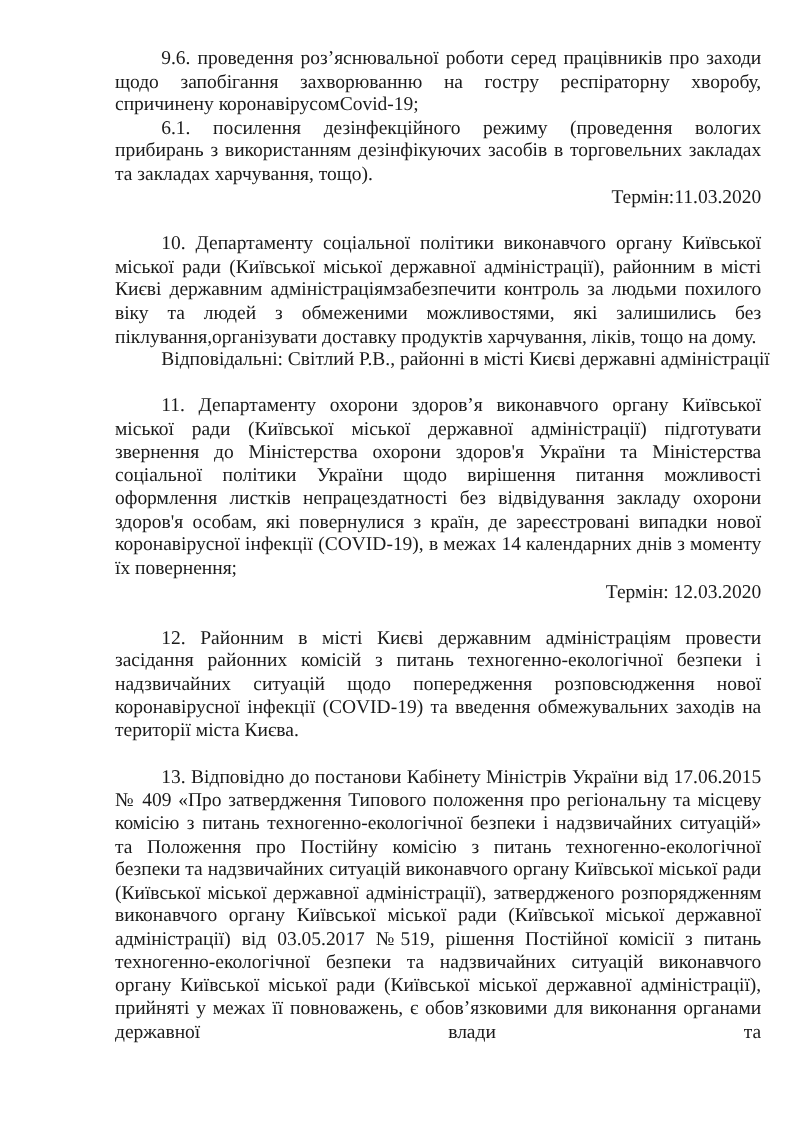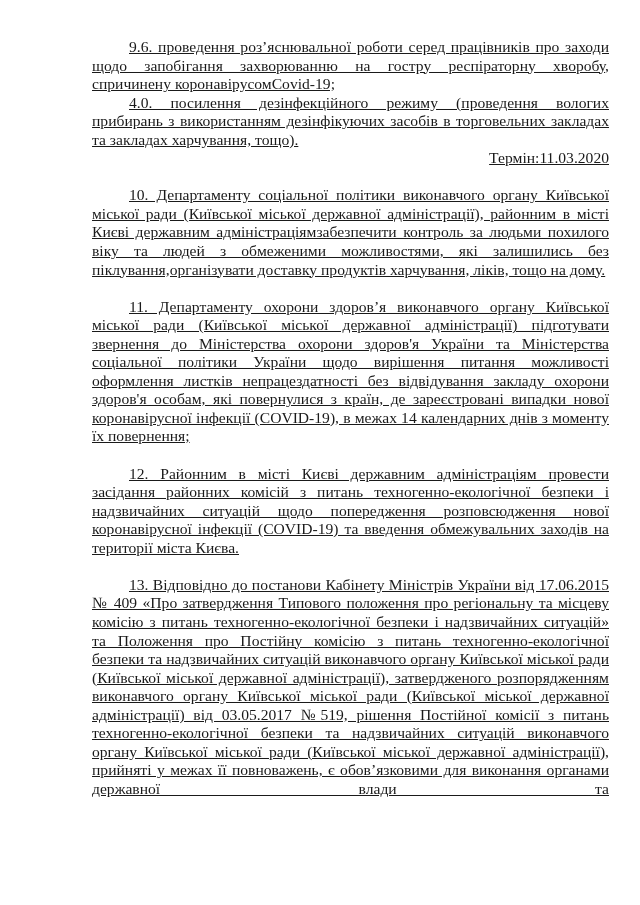--- a/index.html
+++ b/index.html
@@ -39,44 +39,45 @@
     height: 18.55px;
   }
   .line {
     margin: 0;
     padding-left: 37px;
     text-align: right;
     white-space: nowrap;
   }
   .section {
     margin: 0;
-    text-decoration: underline;
   }
 </style>
 </head>
 <body>
 
 <div class="page">
 
   <div class="section">
     <p class="p last-left">9.6. проведення роз’яснювальної роботи серед працівників про заходи щодо запобігання захворюванню на гостру респіраторну хворобу, спричинену коронавірусомCovid-19;</p>
-    <p class="p last-left">4.0. посилення дезінфекційного режиму (проведення вологих прибирань з використанням дезінфікуючих засобів в торговельних закладах та закладах харчування, тощо).</p>
+    <p class="p last-left">6.1. посилення дезінфекційного режиму (проведення вологих прибирань з використанням дезінфікуючих засобів в торговельних закладах та закладах харчування, тощо).</p>
     <p class="line">Термін:11.03.2020</p>
   </div>
 
   <div class="gap"></div>
 
   <div class="section">
     <p class="p last-left">10. Департаменту соціальної політики виконавчого органу Київської міської ради (Київської міської державної адміністрації), районним в місті Києві державним адміністраціямзабезпечити контроль за людьми похилого віку та людей з обмеженими можливостями, які залишились без піклування,організувати доставку продуктів харчування, ліків, тощо на дому.</p>
+    <p class="line">Відповідальні: Світлий Р.В., районні в місті Києві державні адміністрації</p>
   </div>
 
   <div class="gap"></div>
 
   <div class="section">
     <p class="p last-left">11. Департаменту охорони здоров’я виконавчого органу Київської міської ради (Київської міської державної адміністрації) підготувати звернення до Міністерства охорони здоров'я України та Міністерства соціальної політики України щодо вирішення питання можливості оформлення листків непрацездатності без відвідування закладу охорони здоров'я особам, які повернулися з країн, де зареєстровані випадки нової коронавірусної інфекції (COVID-19), в межах 14 календарних днів з моменту їх повернення;</p>
+    <p class="line">Термін: 12.03.2020</p>
   </div>
 
   <div class="gap"></div>
 
   <div class="section">
     <p class="p last-left">12. Районним в місті Києві державним адміністраціям провести засідання районних комісій з питань техногенно-екологічної безпеки і надзвичайних ситуацій щодо попередження розповсюдження нової коронавірусної інфекції (COVID-19) та введення обмежувальних заходів на території міста Києва.</p>
   </div>
 
   <div class="gap"></div>
 

